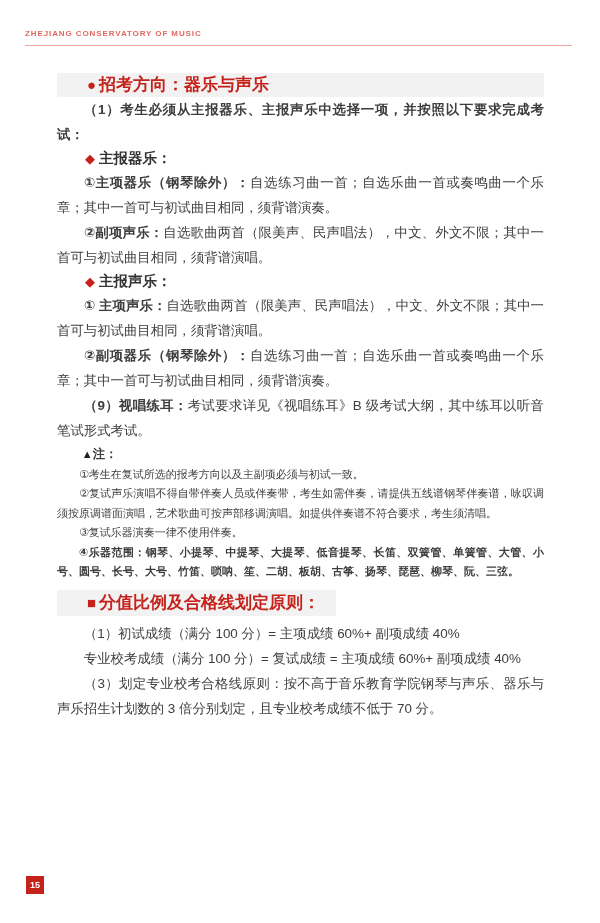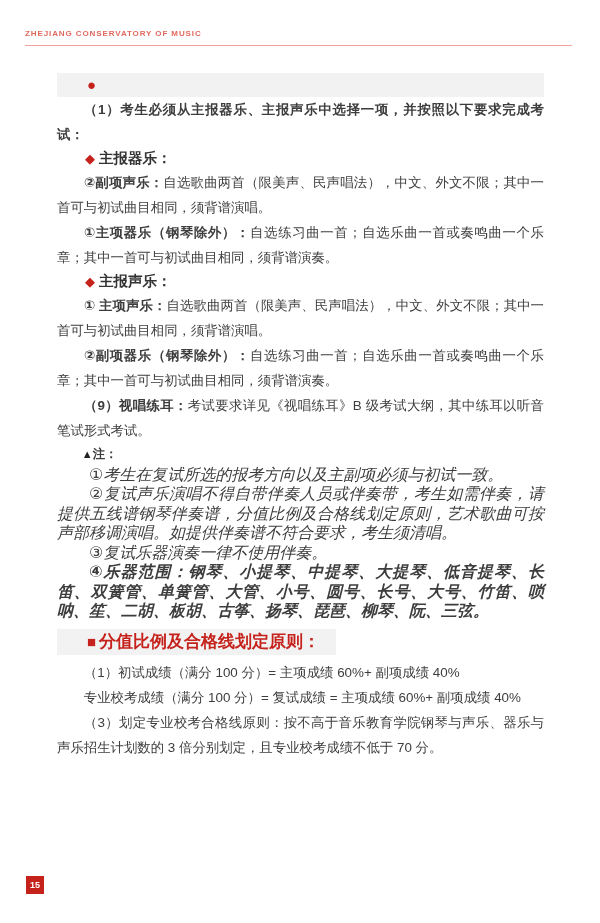--- a/index.html
+++ b/index.html
@@ -61,25 +61,24 @@
   .note-head {
     font-size: 12.4px;
     font-weight: bold;
     line-height: 19.5px;
     text-indent: 2em;
     margin: 0;
   }
   .note-head .bullet { color: #222222; font-size: 11px; }
   .note {
     margin: 0;
-    font-size: 16px;
+    font-size: 11px;
     line-height: 19.5px;
     text-indent: 2em;
     text-align: justify;
-    font-style: italic;
   }
   .note.bold { font-weight: bold; }
   .sec2-paras { margin-top: 5px; }
   
   .page-num {
     position: absolute;
     left: 26px;
     top: 876px;
     width: 18px;
     height: 18px;
@@ -100,42 +99,43 @@
 
   <header class="page-header">
     <div class="brand">ZHEJIANG CONSERVATORY OF MUSIC</div>
     <div class="header-rule"></div>
   </header>
 
   <main class="content">
 
     <div class="sec-title">
       <span class="bullet circle">●</span>
+      <span>招考方向：器乐与声乐</span>
     </div>
 
     <p class="body bold">（1）考生必须从主报器乐、主报声乐中选择一项，并按照以下要求完成考试：</p>
 
     <div class="subhead">
       <span class="bullet">◆</span><span>主报器乐：</span>
     </div>
+    <p class="body"><span class="lead">①主项器乐（钢琴除外）：</span><span>自选练习曲一首；自选乐曲一首或奏鸣曲一个乐章；其中一首可与初试曲目相同，须背谱演奏。</span></p>
     <p class="body"><span class="lead">②副项声乐：</span><span>自选歌曲两首（限美声、民声唱法），中文、外文不限；其中一首可与初试曲目相同，须背谱演唱。</span></p>
-    <p class="body"><span class="lead">①主项器乐（钢琴除外）：</span><span>自选练习曲一首；自选乐曲一首或奏鸣曲一个乐章；其中一首可与初试曲目相同，须背谱演奏。</span></p>
 
     <div class="subhead">
       <span class="bullet">◆</span><span>主报声乐：</span>
     </div>
     <p class="body"><span class="lead">① 主项声乐：</span><span>自选歌曲两首（限美声、民声唱法），中文、外文不限；其中一首可与初试曲目相同，须背谱演唱。</span></p>
     <p class="body"><span class="lead">②副项器乐（钢琴除外）：</span><span>自选练习曲一首；自选乐曲一首或奏鸣曲一个乐章；其中一首可与初试曲目相同，须背谱演奏。</span></p>
 
     <p class="body"><span class="lead">（9）视唱练耳：</span><span>考试要求详见《视唱练耳》B 级考试大纲，其中练耳以听音笔试形式考试。</span></p>
 
     <div class="notes">
       <p class="note-head"><span class="bullet">▲</span><span>注：</span></p>
       <p class="note">①考生在复试所选的报考方向以及主副项必须与初试一致。</p>
-      <p class="note">②复试声乐演唱不得自带伴奏人员或伴奏带，考生如需伴奏，请提供五线谱钢琴伴奏谱，分值比例及合格线划定原则，艺术歌曲可按声部移调演唱。如提供伴奏谱不符合要求，考生须清唱。</p>
+      <p class="note">②复试声乐演唱不得自带伴奏人员或伴奏带，考生如需伴奏，请提供五线谱钢琴伴奏谱，咏叹调须按原调谱面演唱，艺术歌曲可按声部移调演唱。如提供伴奏谱不符合要求，考生须清唱。</p>
       <p class="note">③复试乐器演奏一律不使用伴奏。</p>
       <p class="note bold">④乐器范围：钢琴、小提琴、中提琴、大提琴、低音提琴、长笛、双簧管、单簧管、大管、小号、圆号、长号、大号、竹笛、唢呐、笙、二胡、板胡、古筝、扬琴、琵琶、柳琴、阮、三弦。</p>
     </div>
 
     <div class="sec2-wrap">
       <div class="sec-title sec2">
         <span class="bullet square">■</span>
         <span>分值比例及合格线划定原则：</span>
       </div>
     </div>

